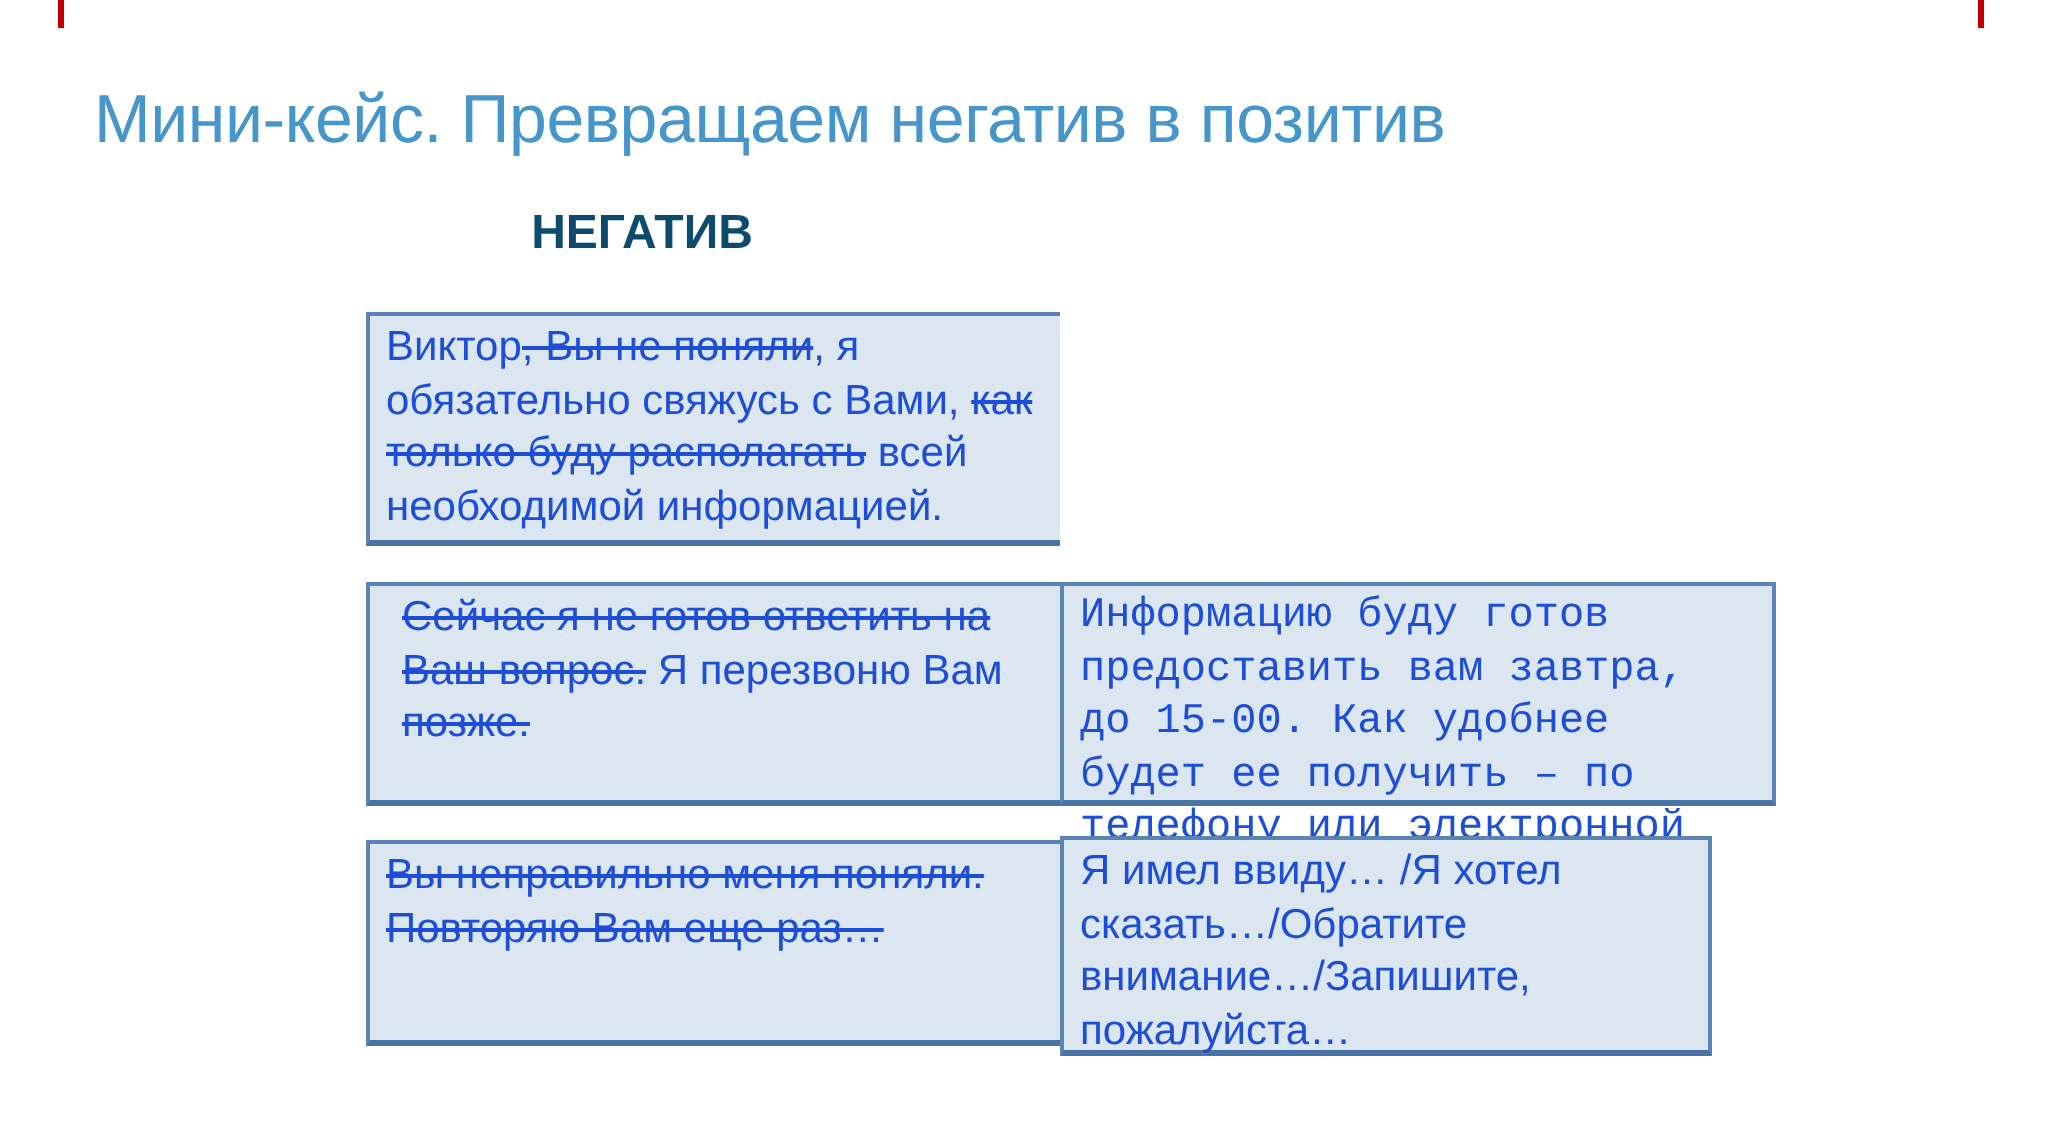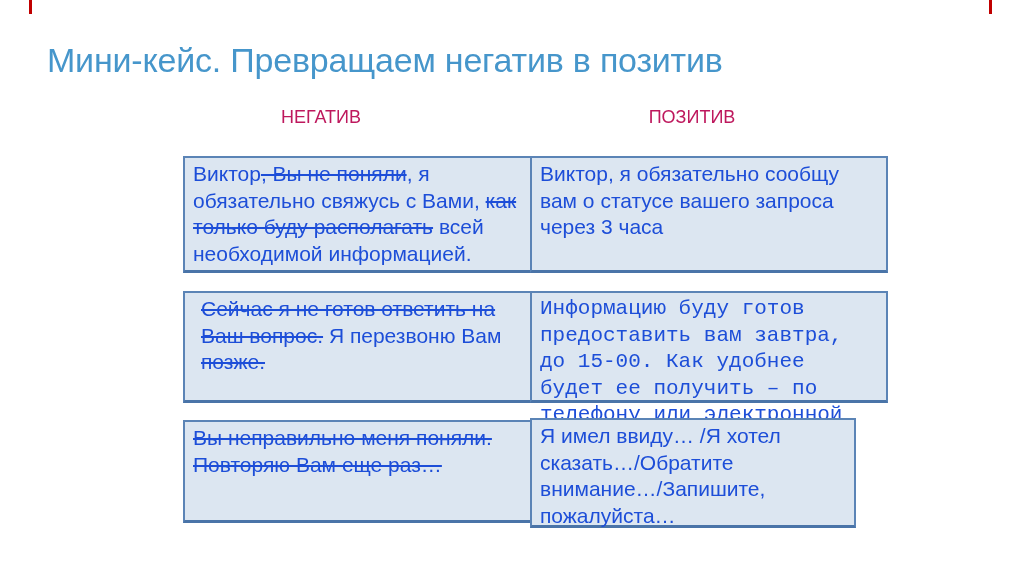--- a/index.html
+++ b/index.html
@@ -16,22 +16,22 @@
   }
   .red-tick.left{left:29px;}
   .red-tick.right{left:989px;}
   .title{
     position:absolute;left:31px;top:22px;margin:16px;
     font-size:34px;font-weight:300;line-height:44px;
     color:#4696CB;letter-spacing:-0.2px;white-space:nowrap;
   }
   .col-header{
     position:absolute;top:101px;transform:translateX(-50%);
-    font-size:18px;font-weight:normal;line-height:32px;
-    color:#be185d;white-space:nowrap;
+    font-size:24px;font-weight:bold;line-height:32px;
+    color:#0c4a6e;white-space:nowrap;
   }
   .col-header.neg{left:321px;}
   .col-header.pos{left:692px;}
   .cell{
     position:absolute;box-sizing:border-box;
     background:#DCE6F1;
     border:2px solid #5B84B6;
     border-bottom:3px solid #4A74A8;
     padding:3px 8px 4px 8px;
     font-size:21px;line-height:26.5px;color:#1d4ed8;
@@ -50,24 +50,22 @@
 <body>
 
 <div class="slide">
 
   <div class="red-tick left"></div>
   <div class="red-tick right"></div>
 
   <h1 class="title">Мини-кейс. Превращаем негатив в позитив</h1>
 
   <div class="col-header neg">НЕГАТИВ</div>
-  <div class="col-header pos">ПОЗИТИВ</div>
 
   <div class="cell neg r1"><span>Виктор</span><s>, Вы не поняли</s><span>, я обязательно свяжусь с Вами, </span><s>как только буду располагать</s><span> всей необходимой информацией.</span></div>
-  <div class="cell pos r1">Виктор, я обязательно сообщу вам о статусе вашего запроса через 3 часа</div>
 
   <div class="cell neg r2"><s>Сейчас я не готов ответить на Ваш вопрос.</s><span> Я перезвоню Вам </span><s>позже.</s></div>
   <div class="cell pos r2">Информацию буду готов предоставить вам завтра, до 15-00. Как удобнее будет ее получить – по телефону или электронной почте?</div>
 
   <div class="cell neg r3"><s>Вы неправильно меня поняли. Повторяю Вам еще раз…</s></div>
   <div class="cell pos r3">Я имел ввиду… /Я хотел сказать…/Обратите внимание…/Запишите, пожалуйста…</div>
 
 </div>
 
 </body></html>

